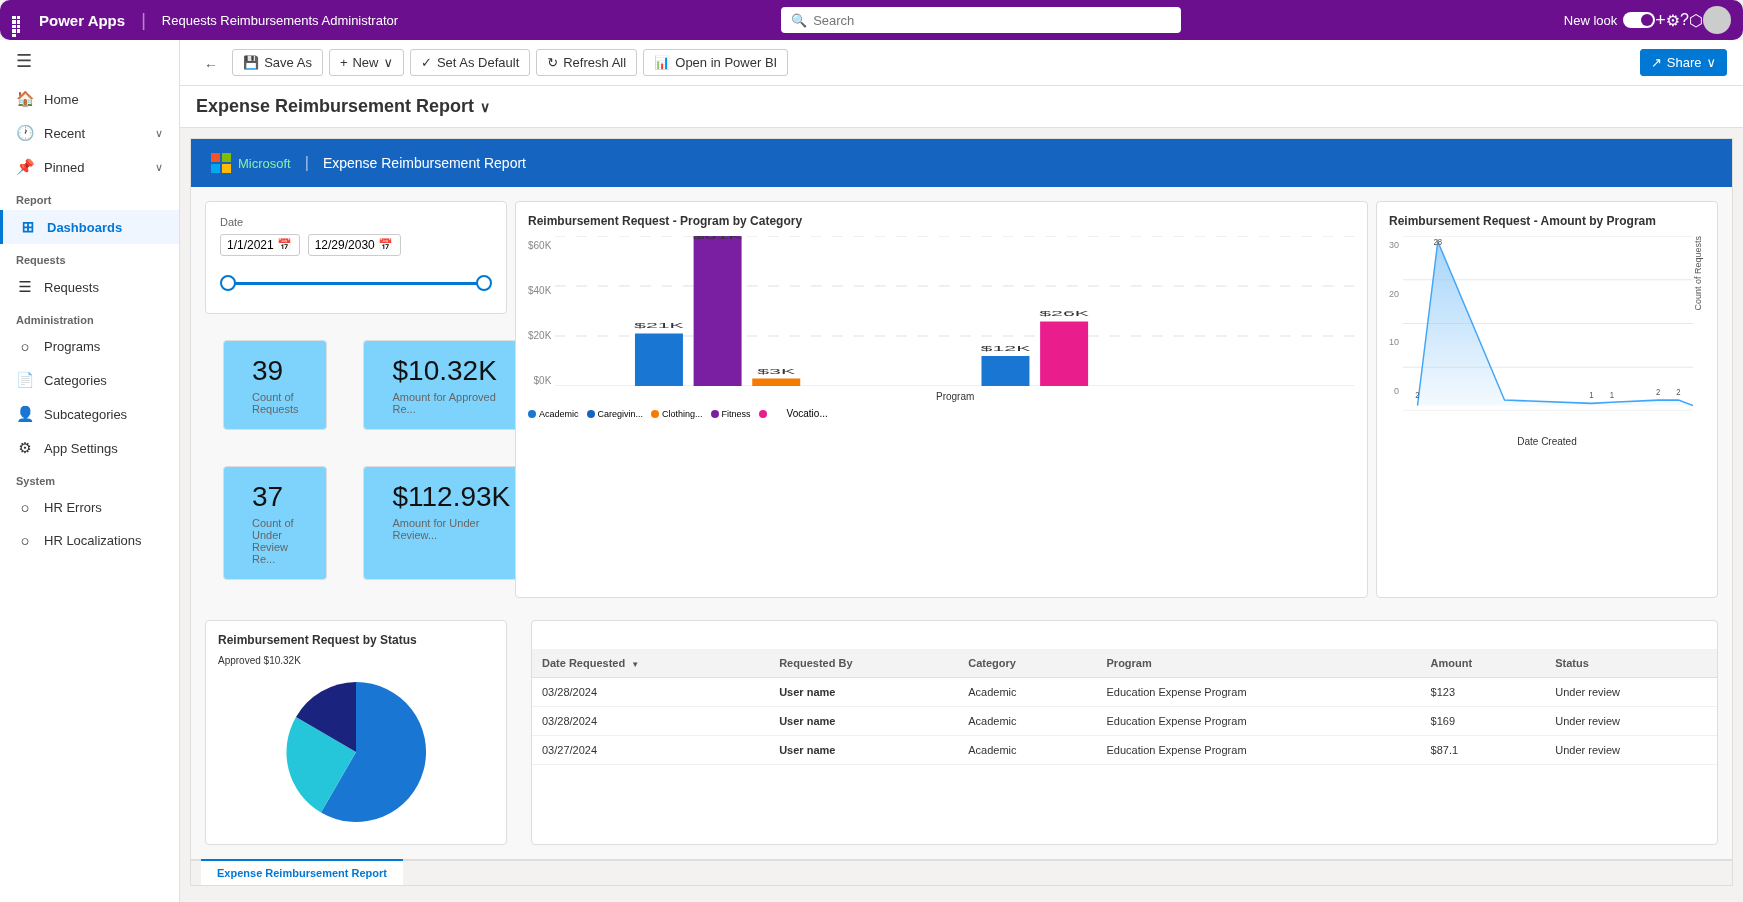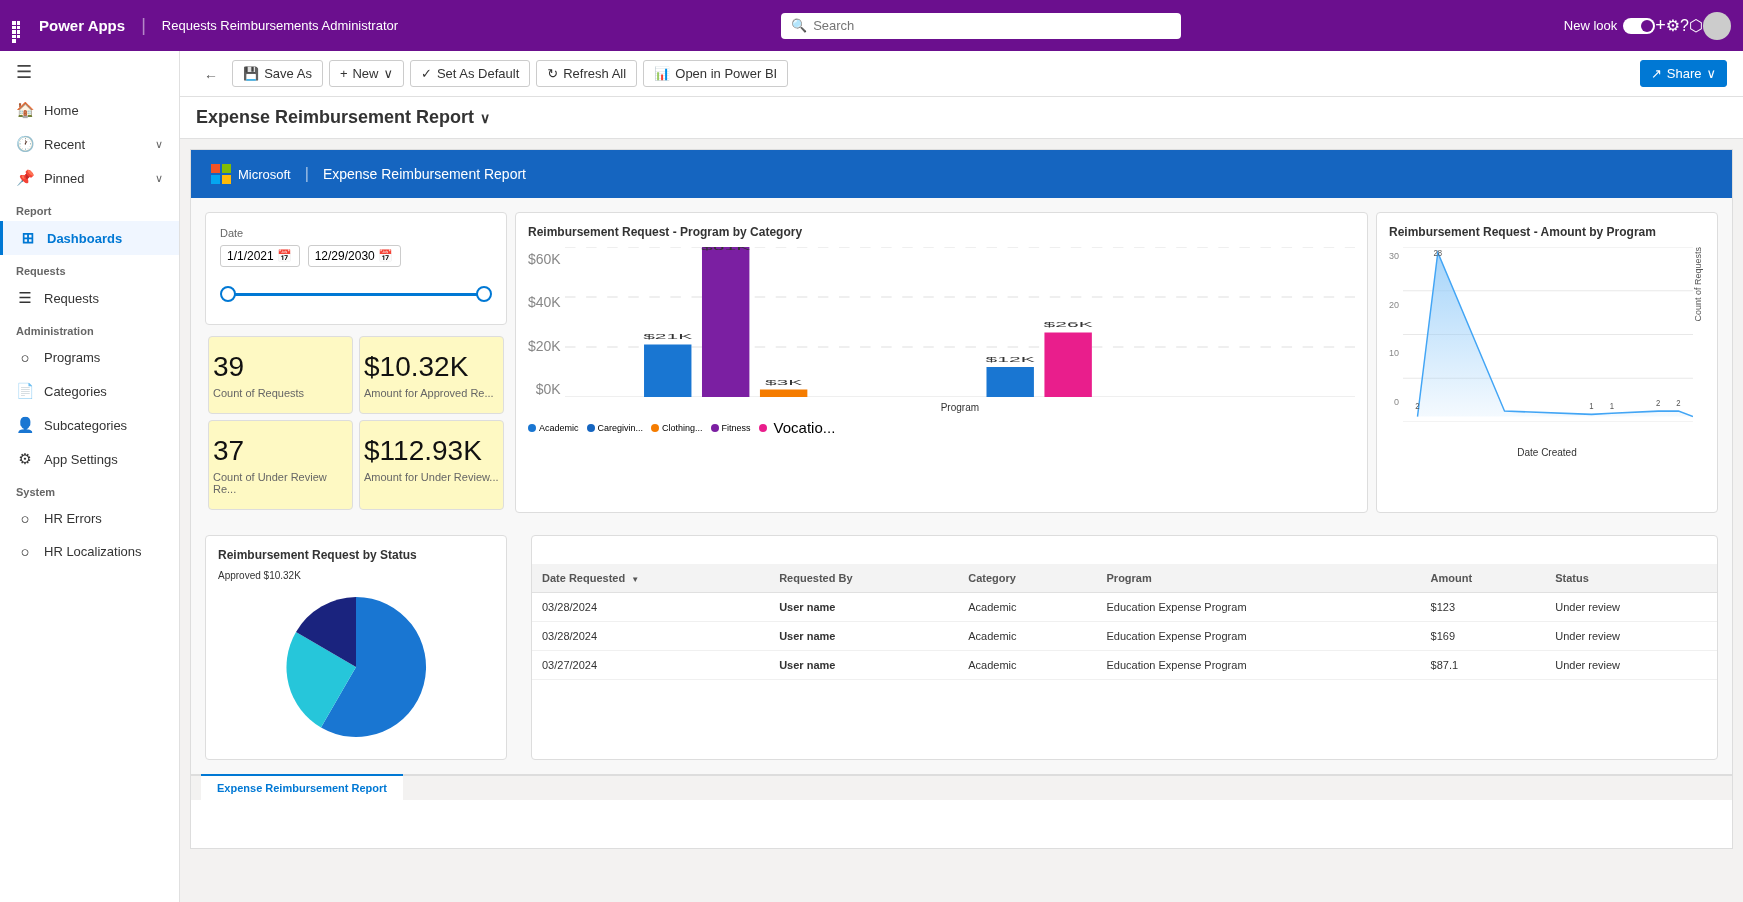--- a/index.html
+++ b/index.html
@@ -1,19 +1,19 @@
 <!DOCTYPE html>
 <html><head>
   <meta charset="utf-8">
   <style>
     * { box-sizing: border-box; margin: 0; padding: 0; }
     body { font-family: 'Segoe UI', sans-serif; font-size: 13px; background: #f3f2f1; display: flex; flex-direction: column; height: 100vh; overflow: hidden; }
 
     
-    .topbar { background: #6b0f8e; display: flex; align-items: center; height: 51px; padding: 7px 12px; gap: 12px; flex-shrink: 0; }
+    .topbar { background: #6b0f8e; display: flex; align-items: center; height: 40px; padding: 7px 12px; gap: 12px; flex-shrink: 0; border-radius: 10px; }
     .topbar-grid { display: flex; align-items: center; width: 9px; height: 9px; gap: 1px; flex-wrap: wrap; cursor: pointer; }
     .topbar-grid span { width: 3.5px; height: 3.5px; background: white; display: block; }
     .topbar-appname { color: white; font-size: 15px; font-weight: 600; margin-left: 6px; }
     .topbar-divider { color: rgba(255,255,255,0.5); font-size: 18px; margin: 0 4px; }
     .topbar-title { color: white; font-size: 13px; }
     .topbar-search { flex: 1; max-width: 400px; margin: 0 auto; background: white; border-radius: 4px; display: flex; align-items: center; padding: 0 10px; height: 26px; gap: 6px; }
     .topbar-search input { border: none; outline: none; font-size: 13px; width: 100%; }
     .topbar-right { display: flex; align-items: center; gap: 0; color: white; font-size: 13px; }
     .topbar-toggle { display: flex; align-items: center; gap: 6px; }
     .toggle-track { width: 32px; height: 16px; background: #fff; border-radius: 8px; position: relative; cursor: pointer; }
@@ -70,21 +70,21 @@
     .date-input { border: 1px solid #ccc; border-radius: 3px; padding: 3px 6px; font-size: 12px; display: flex; align-items: center; gap: 4px; }
     .slider-container { position: relative; padding: 4px 0; }
     .slider-track { height: 3px; background: #e0e0e0; border-radius: 2px; position: relative; margin: 10px 4px; }
     .slider-fill { position: absolute; left: 0; right: 0; top: 0; height: 100%; background: #0078d4; }
     .slider-thumb { width: 16px; height: 16px; background: white; border: 2px solid #0078d4; border-radius: 50%; position: absolute; top: -7px; cursor: pointer; }
     .slider-thumb.left { left: -4px; }
     .slider-thumb.right { right: -4px; }
 
     
     .stat-cards { display: grid; grid-template-columns: 1fr 1fr; gap: 0; margin: 4px; }
-    .stat-card { background: #fef9c3; border: 1px solid #ddd; border-radius: 4px; padding: 14px 4px; margin: 3px; }
+    .stat-card { background: #7dd3fc; border: 1px solid #ddd; border-radius: 4px; padding: 14px 28px; margin: 18px; }
     .stat-value { font-size: 28px; font-weight: 300; color: #111; }
     .stat-label { font-size: 11px; color: #666; margin-top: 4px; }
 
     
     .chart-panel { background: white; border: 1px solid #ddd; border-radius: 4px; padding: 12px; margin: 4px; }
     .chart-title { font-size: 12px; font-weight: 600; color: #333; margin-bottom: 8px; }
 
     
     .left-panel { display: flex; flex-direction: column; }
 
@@ -258,21 +258,21 @@
       <div class="report-frame">
 
         <div class="report-header">
           <div class="ms-logo">
             <div class="ms-logo-grid">
               <span class="r"></span>
                 <span class="g"></span>
               <span class="b"></span>
                 <span class="y"></span>
             </div>
-            <span style="color:#ffffff;font-size:13px;margin-left:4px;">Microsoft</span>
+            <span style="color:#86efac;font-size:13px;margin-left:4px;">Microsoft</span>
           </div>
           <span class="report-header-divider">|</span>
           <span class="report-header-title">Expense Reimbursement Report</span>
         </div>
 
         <div class="report-body">
 
           <div class="left-panel">
 
             <div class="date-panel">
@@ -312,21 +312,21 @@
               <div class="stat-card">
                 <div class="stat-value">$112.93K</div>
                 <div class="stat-label">Amount for Under Review...</div>
               </div>
             </div>
           </div>
 
           <div class="chart-panel">
             <div class="chart-title">Reimbursement Request - Program by Category</div>
             <div style="display:flex; align-items:flex-start;">
-              <div style="display:flex;flex-direction:column;justify-content:space-between;height:150px;font-size:14px;color:#888;text-align:right;padding-right:4px;padding-top:4px;">
+              <div style="display:flex;flex-direction:column;justify-content:space-between;height:150px;font-size:10px;color:#888;text-align:right;padding-right:4px;padding-top:4px;">
                 <span>$60K</span>
                 <span>$40K</span>
                 <span>$20K</span>
                 <span>$0K</span>
               </div>
               <div style="flex:1;">
                 <svg width="100%" height="150" viewBox="0 0 300 150" preserveAspectRatio="none">
 
                   <line x1="0" y1="0" x2="300" y2="0" class="grid-line dashed-line"></line>
                   <line x1="0" y1="50" x2="300" y2="50" class="grid-line dashed-line"></line>
@@ -361,21 +361,21 @@
                 <span>Caregivin...</span>
               </div>
               <div style="display:flex;align-items:center;gap:3px;font-size:9px;">
                 <span style="width:8px;height:8px;background:#f57c00;border-radius:50%;display:inline-block;"></span>
                 <span>Clothing...</span>
               </div>
               <div style="display:flex;align-items:center;gap:3px;font-size:9px;">
                 <span style="width:8px;height:8px;background:#7b1fa2;border-radius:50%;display:inline-block;"></span>
                 <span>Fitness</span>
               </div>
-              <div style="display:flex;align-items:center;gap:7px;font-size:15px;">
+              <div style="display:flex;align-items:center;gap:20px;font-size:10px;">
                 <span style="width:8px;height:8px;background:#e91e8c;border-radius:50%;display:inline-block;"></span>
                 <span>Vocatio...</span>
               </div>
             </div>
           </div>
 
           <div class="chart-panel">
             <div class="chart-title">Reimbursement Request - Amount by Program</div>
             <div style="display:flex;align-items:flex-start;height:200px;">
               <div style="display:flex;flex-direction:column;justify-content:space-between;height:160px;font-size:9px;color:#888;text-align:right;padding-right:4px;padding-top:4px;">

